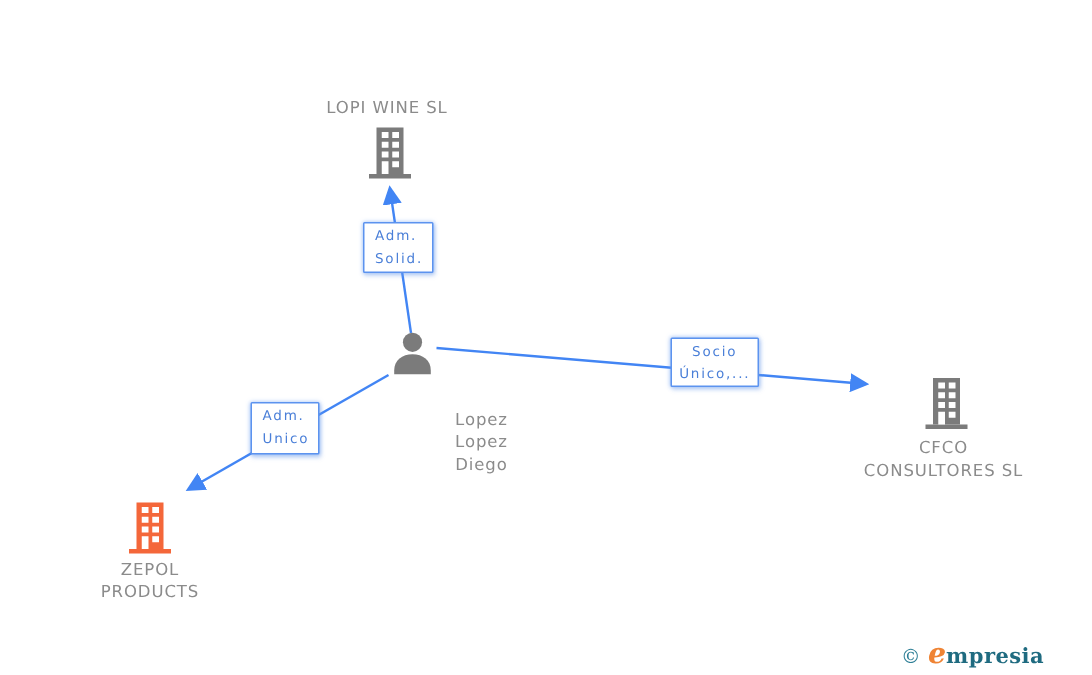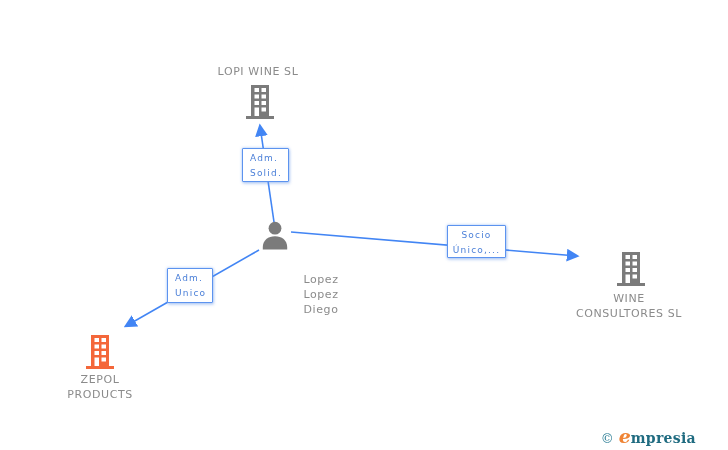--- a/index.html
+++ b/index.html
@@ -130,21 +130,21 @@
       <rect class="win" x="18.5" y="5" width="4.5" height="4"></rect>
       <rect class="win" x="11.5" y="11.5" width="4.5" height="4"></rect>
       <rect class="win" x="18.5" y="11.5" width="4.5" height="4"></rect>
       <rect class="win" x="11.5" y="18" width="4.5" height="4"></rect>
       <rect class="win" x="18.5" y="18" width="4.5" height="4"></rect>
       <rect class="win" x="18.5" y="24.5" width="4.5" height="4"></rect>
       <rect class="win" x="11.5" y="24.5" width="4.5" height="8.5"></rect>
     </svg>
   </div>
   <div class="node-label" style="left:549px;top:291px;width:160px;">
-    <span class="rel-line">WINE</span>
+    <span class="rel-line">CFCO</span>
     <span class="rel-line">CONSULTORES SL</span>
   </div>
 
   <div class="node" style="left:83px;top:333px;">
     <svg class="building-svg orange" viewBox="0 0 34 38" width="34" height="38">
       <rect x="3" y="33" width="28" height="3"></rect>
       <rect x="8" y="2" width="18" height="31"></rect>
       <rect class="win" x="11.5" y="5" width="4.5" height="4"></rect>
       <rect class="win" x="18.5" y="5" width="4.5" height="4"></rect>
       <rect class="win" x="11.5" y="11.5" width="4.5" height="4"></rect>

